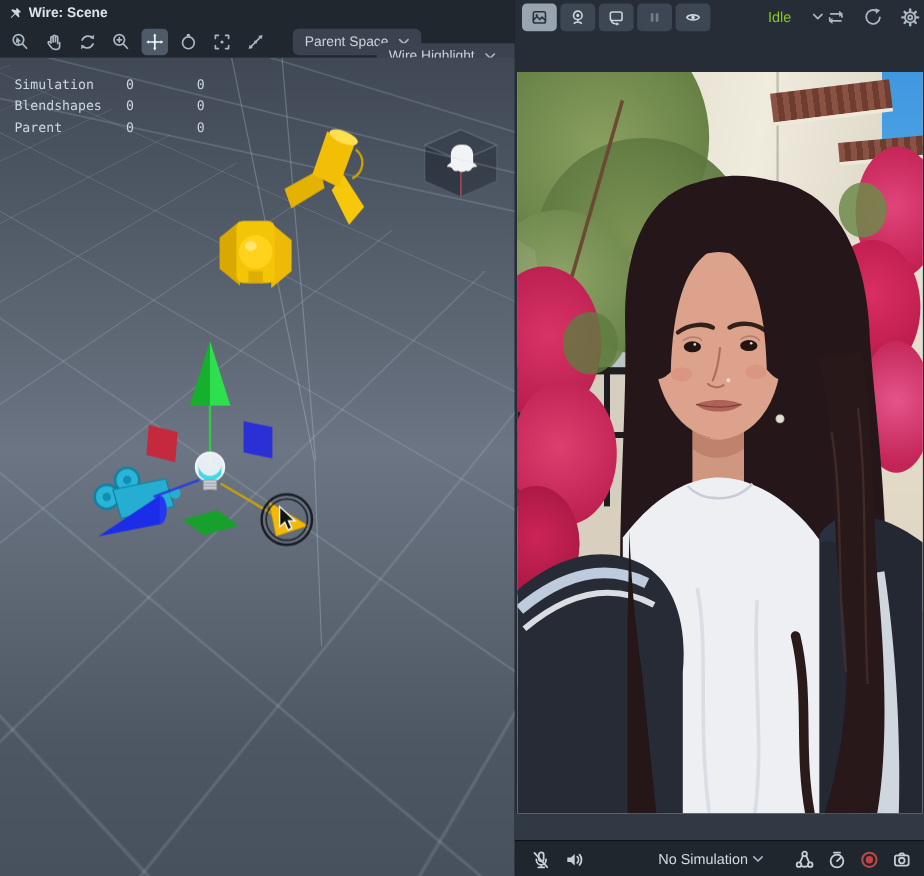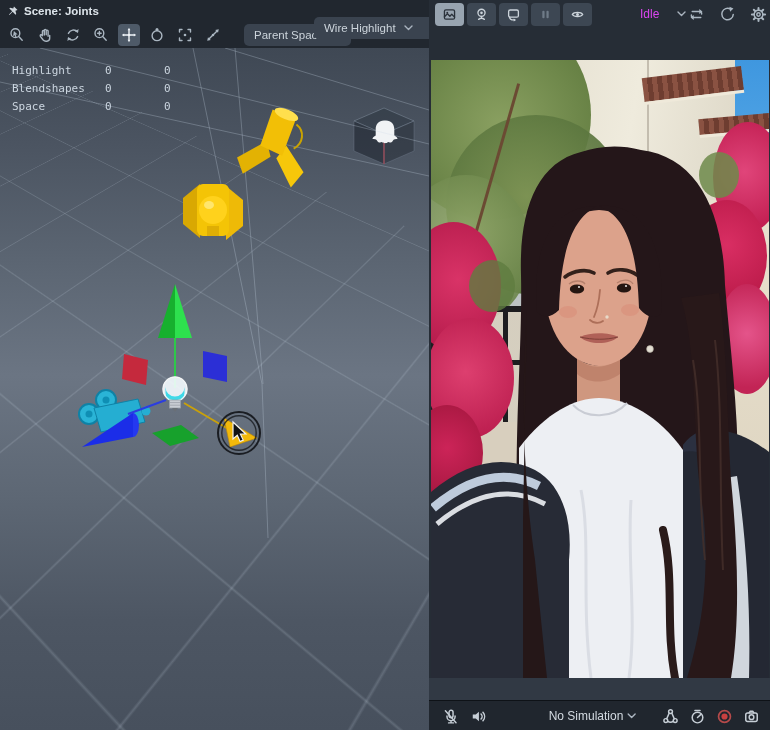--- a/index.html
+++ b/index.html
@@ -15,21 +15,21 @@
   .panel-title{display:flex;align-items:center;gap:5px;height:18px;padding:2px 6px 0 6px;
                color:#dde4ea;font-size:11.5px;font-weight:bold;}
   #scene-toolbar{display:flex;align-items:center;height:30px;padding:0 6px;gap:6px;}
   .tool-btn{width:22px;height:22px;display:flex;align-items:center;justify-content:center;
             color:#aab6c1;border-radius:4px;}
   .tool-btn.active{background:#4e5a68;color:#eef3f7;}
   .dd{display:flex;align-items:center;gap:8px;height:22px;background:#3a434f;border-radius:5px;
       padding:0 10px;color:#ccd4db;font-size:11.5px;white-space:nowrap;}
   .dd .chev{color:#aab4bf;}
   #space-dd{margin-left:14px;}
-  #highlight-dd{position:absolute;left:314px;top:17px;width:112px;}
+  #highlight-dd{position:absolute;left:314px;top:36px;width:112px;}
 
   
   #viewport{left:0;top:48px;width:429px;height:682px;overflow:hidden;
     background:linear-gradient(180deg,#3f4854 0%,#4b5461 14%,#5c6673 32%,#6b7583 48%,#5d6774 66%,#4d5663 84%,#47505d 100%);}
   #vp-grid{position:absolute;left:-590px;top:96px;width:1610px;height:1500px;
     background-image:
       repeating-linear-gradient(0deg, rgba(210,224,238,.17) 0 1px, transparent 1px 78px),
       repeating-linear-gradient(90deg, rgba(210,224,238,.17) 0 1px, transparent 1px 78px);
     transform:perspective(760px) rotateX(59deg) rotateZ(40deg);transform-origin:50% 0%;}
   #stats{left:12px;top:14px;color:#ccd6e0;font-family:"DejaVu Sans Mono",monospace;font-size:11px;}
@@ -41,21 +41,21 @@
 
   
   #preview-panel{left:429px;top:0;width:341px;height:730px;background:#262d36;overflow:hidden;}
   #preview-panel .panel-title{padding-left:7px;}
   #preview-toolbar{display:flex;align-items:center;height:28px;padding:0 6px;}
   .mode-group{display:flex;gap:3px;}
   .mode-btn{width:29px;height:23px;border-radius:4px;background:#3d4753;color:#ccd4db;
             display:flex;align-items:center;justify-content:center;}
   .mode-btn.active{background:#98a4b0;color:#2a313a;}
   .mode-btn.dim{color:#6f7b88;}
-  #idle-dd{display:flex;align-items:center;gap:18px;color:#d946ef;font-size:12px;margin-left:48px;}
+  #idle-dd{display:flex;align-items:center;gap:18px;color:#84cc16;font-size:12px;margin-left:48px;}
   .pv-actions{display:flex;gap:11px;margin-left:auto;padding-right:6px;color:#c3ccd5;}
   .pv-actions .tool-btn{width:20px;}
 
   #photo{left:2px;top:60px;width:338px;height:618px;overflow:hidden;background:#bcc3c4;}
   #photo .abs{position:absolute;}
   .blob{border-radius:50%;}
 
   #pv-gap{left:0;top:678px;width:341px;height:52px;background:#313944;}
   #pv-bottom{left:0;top:700px;width:341px;height:30px;background:#20262e;border-top:1px solid #0e1217;
              display:flex;align-items:center;color:#c6ced6;}
@@ -66,21 +66,21 @@
   .bb-right{display:flex;gap:5px;margin-left:auto;padding-right:8px;}
 </style>
 </head>
 <body>
 
 <div id="scene-panel" class="abs">
   <div class="panel-title">
     <svg width="13" height="13" viewBox="0 0 16 16" class="fil" style="color:#cfd6dd">
       <path d="M9.8 1.8 L14.2 6.2 L11.6 7.1 L12.6 11 L11.7 11.9 L8.2 8.4 L4.6 12 L3.6 12.4 L4 11.4 L7.6 7.8 L4.1 4.3 L5 3.4 L8.9 4.4 Z"></path>
     </svg>
-    <span>Scene: Joints</span>
+    <span>Wire: Scene</span>
   </div>
 
   <div id="scene-toolbar">
     <div class="tool-btn">
       <svg width="16" height="16" viewBox="0 0 16 16" class="ic">
         <circle cx="6.4" cy="6.2" r="4.4"></circle>
           <path d="M9.7 9.6 L13.2 13.2"></path>
         <path class="fil" d="M4.9 3.9 L8.6 7.4 L6.6 7.6 L7.6 10 L6.4 10.5 L5.4 8.1 L4 9.5 Z"></path>
       </svg>
     </div>
@@ -144,31 +144,31 @@
     <svg class="ic chev" width="9" height="6" viewBox="0 0 9 6">
         <path d="M1 1 L4.5 4.5 L8 1"></path>
       </svg>
   </div>
 
   <div id="viewport" class="abs">
     <div id="vp-grid"></div>
 
     <div id="stats" class="abs">
       <div class="stat-row">
-        <span class="stat-label">Highlight</span>
+        <span class="stat-label">Simulation</span>
         <span class="stat-v1">0</span>
         <span class="stat-v2">0</span>
       </div>
       <div class="stat-row">
         <span class="stat-label">Blendshapes</span>
         <span class="stat-v1">0</span>
         <span class="stat-v2">0</span>
       </div>
       <div class="stat-row">
-        <span class="stat-label">Space</span>
+        <span class="stat-label">Parent</span>
         <span class="stat-v1">0</span>
         <span class="stat-v2">0</span>
       </div>
     </div>
 
     <svg id="view-cube" class="abs" width="68" height="60" viewBox="0 0 68 60">
       <polygon points="34,2 64,15 34,28 4,15" fill="rgba(36,44,56,.40)" stroke="rgba(140,152,168,.45)" stroke-width="1"></polygon>
       <polygon points="4,15 34,28 34,58 4,45" fill="rgba(22,28,37,.50)" stroke="rgba(120,132,148,.35)" stroke-width="1"></polygon>
       <polygon points="64,15 34,28 34,58 64,45" fill="rgba(30,37,47,.45)" stroke="rgba(120,132,148,.35)" stroke-width="1"></polygon>
       <path d="M34,28 V58" stroke="rgba(165,70,85,.85)" stroke-width="1.4"></path>

